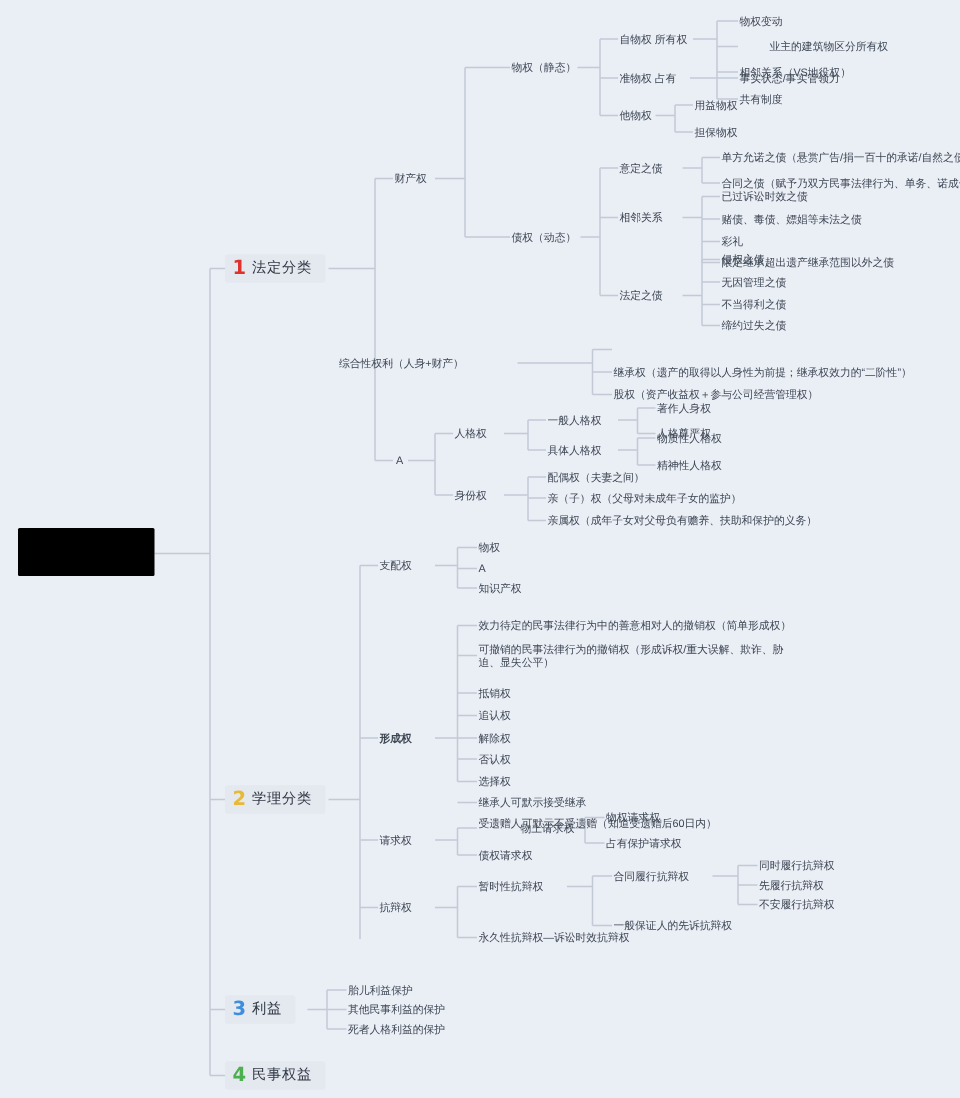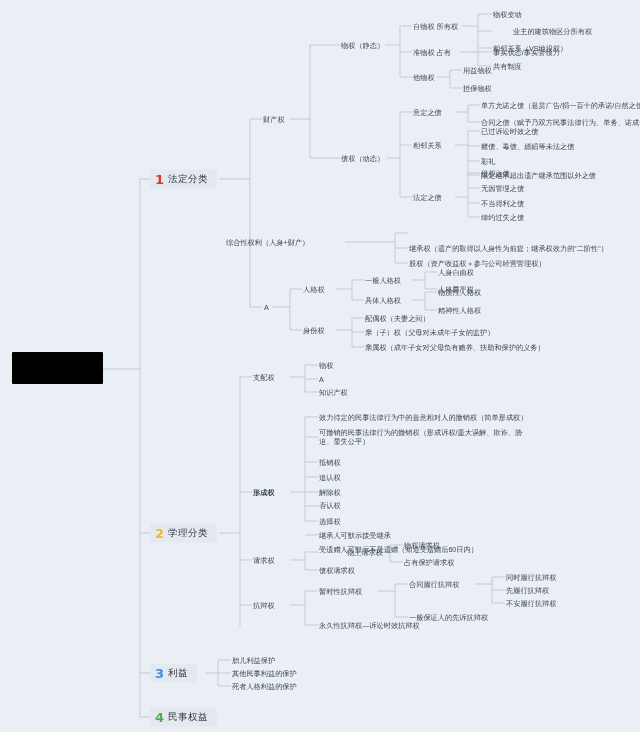--- a/index.html
+++ b/index.html
@@ -260,42 +260,42 @@
   <div class="node" style="left:481px;top:203px;">不当得利之债</div>
   <div class="node" style="left:481px;top:217px;">缔约过失之债</div>
 
   <div class="node" style="left:226px;top:242px;">综合性权利（人身+财产）</div>
   <div class="node" style="left:409px;top:248px;">继承权（遗产的取得以人身性为前提；继承权效力的“二阶性”）</div>
   <div class="node" style="left:409px;top:263px;">股权（资产收益权＋参与公司经营管理权）</div>
 
   <div class="node" style="left:264px;top:307px;">A</div>
   <div class="node" style="left:303px;top:289px;">人格权</div>
   <div class="node" style="left:365px;top:280px;">一般人格权</div>
-  <div class="node" style="left:438px;top:272px;">人身自由权</div>
+  <div class="node" style="left:438px;top:272px;">著作人身权</div>
   <div class="node" style="left:438px;top:289px;">人格尊严权</div>
   <div class="node" style="left:365px;top:300px;">具体人格权</div>
   <div class="node" style="left:438px;top:292px;">物质性人格权</div>
   <div class="node" style="left:438px;top:310px;">精神性人格权</div>
   <div class="node" style="left:303px;top:330px;">身份权</div>
   <div class="node" style="left:365px;top:318px;">配偶权（夫妻之间）</div>
   <div class="node" style="left:365px;top:332px;">亲（子）权（父母对未成年子女的监护）</div>
   <div class="node" style="left:365px;top:347px;">亲属权（成年子女对父母负有赡养、扶助和保护的义务）</div>
 
   <div class="node" style="left:253px;top:377px;">支配权</div>
   <div class="node" style="left:319px;top:365px;">物权</div>
   <div class="node" style="left:319px;top:379px;">A</div>
   <div class="node" style="left:319px;top:392px;">知识产权</div>
 
   <div class="node" style="left:253px;top:492px;font-weight:bold;">形成权</div>
   <div class="node wrap" style="left:319px;top:437px;width:215px;">可撤销的民事法律行为的撤销权（形成诉权/重大误解、欺诈、胁迫、显失公平）</div>
   <div class="node wrap" style="left:319px;top:417px;width:290px;">效力待定的民事法律行为中的善意相对人的撤销权（简单形成权）</div>
   <div class="node" style="left:319px;top:462px;">抵销权</div>
   <div class="node" style="left:319px;top:477px;">追认权</div>
   <div class="node" style="left:319px;top:492px;">解除权</div>
-  <div class="node" style="left:319px;top:506px;font-family:Liberation Mono, monospace;">否认权</div>
+  <div class="node" style="left:319px;top:506px;">否认权</div>
   <div class="node" style="left:319px;top:521px;">选择权</div>
   <div class="node" style="left:319px;top:535px;">继承人可默示接受继承</div>
   <div class="node" style="left:319px;top:549px;">受遗赠人可默示不受遗赠（知道受遗赠后60日内）</div>
 
   <div class="node" style="left:253px;top:560px;">请求权</div>
   <div class="node" style="left:319px;top:552px;margin-left:28px;">物上请求权</div>
   <div class="node" style="left:404px;top:545px;">物权请求权</div>
   <div class="node" style="left:404px;top:562px;">占有保护请求权</div>
   <div class="node" style="left:319px;top:570px;">债权请求权</div>
 

